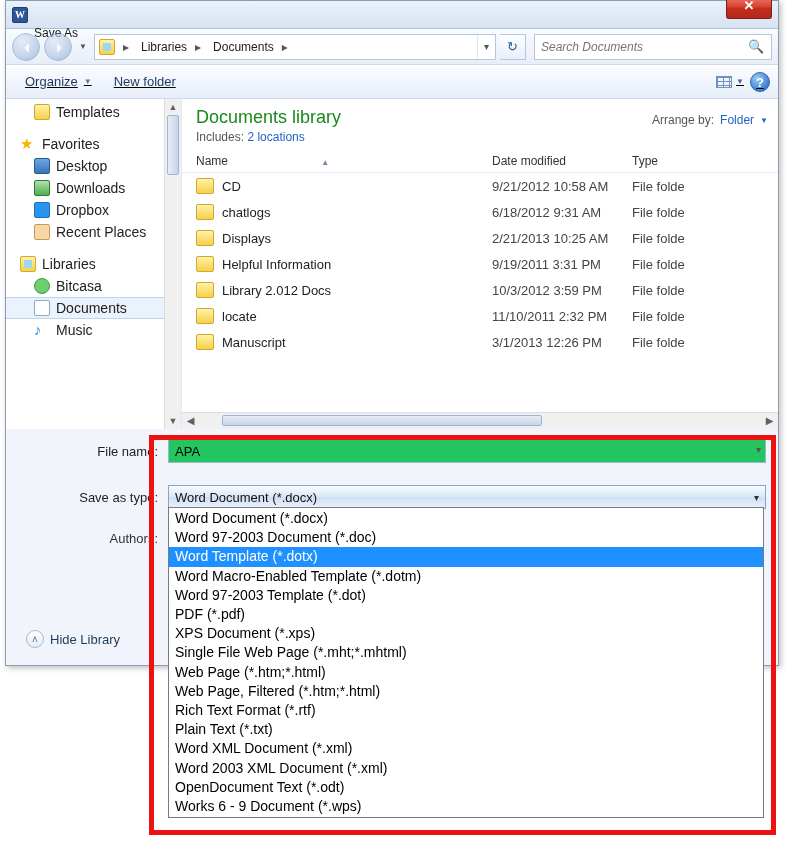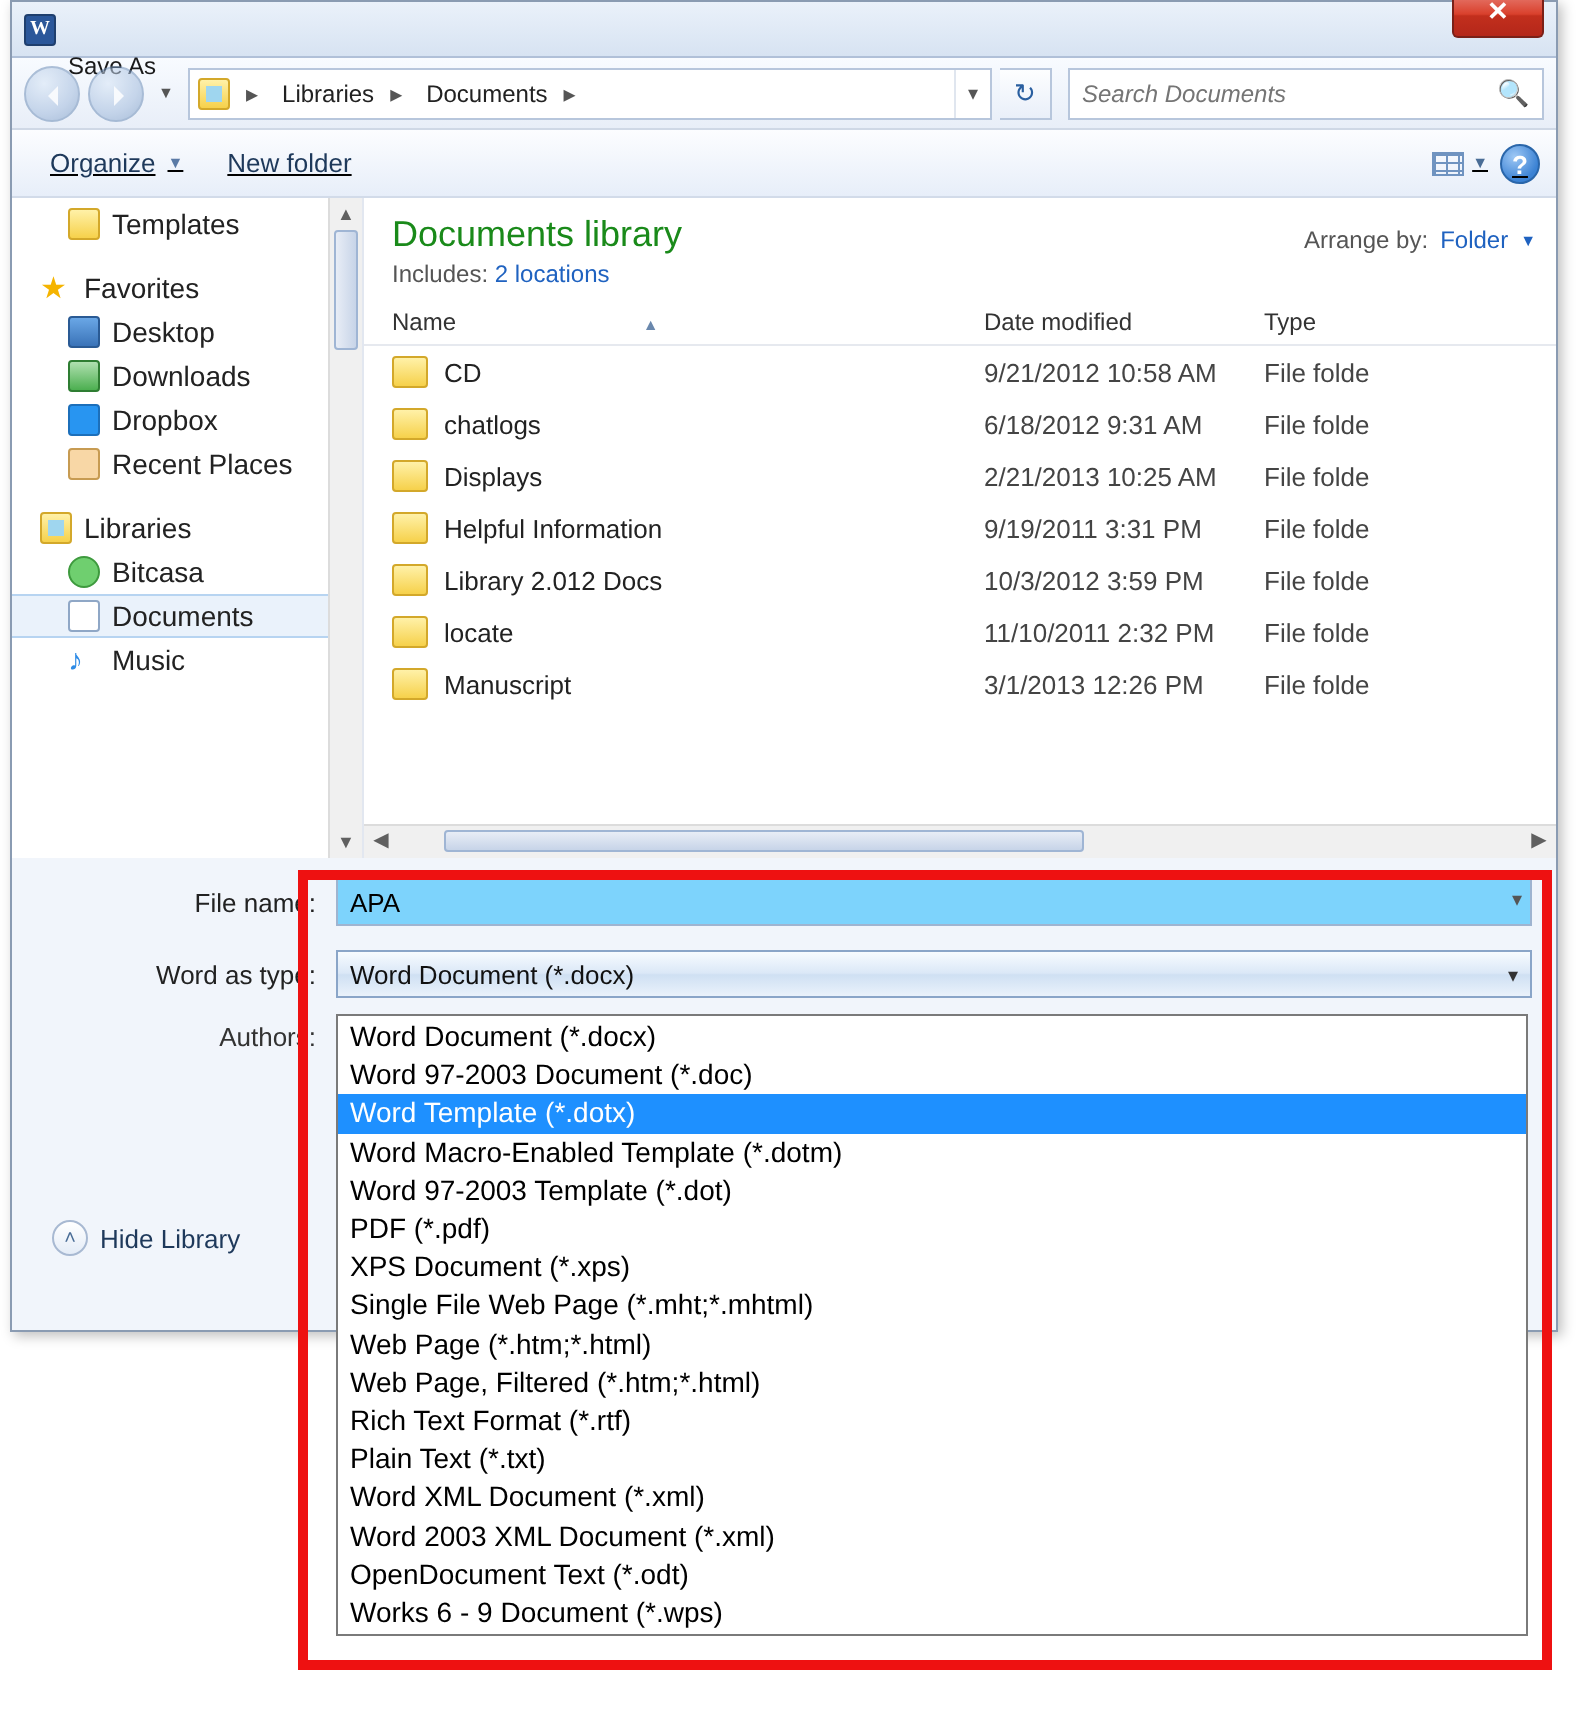--- a/index.html
+++ b/index.html
@@ -162,24 +162,24 @@
 
   .hscroll { height:17px; background:#f0f0f0; border-top:1px solid #dcdcdc; position:relative;}
   .hscroll .al,.hscroll .ar{position:absolute;top:0;width:17px;height:100%;text-align:center;line-height:15px;color:#606060;font-size:10px;}
   .hscroll .al{left:0;} .hscroll .ar{right:0;}
   .hscroll .al::after{content:"◀";} .hscroll .ar::after{content:"▶";}
   .hscroll .th{position:absolute;top:2px;left:40px;width:320px;height:11px;
     background:linear-gradient(to bottom,#e8edf6,#c7d4e8);border:1px solid #9fb5d4;border-radius:2px;}
 
   
   .formarea { padding: 10px 12px 8px 12px; background:#f1f5fb; }
-  .frow2 { display:flex; align-items:center; margin-bottom:12px; }
+  .frow2 { display:flex; align-items:center; margin-bottom:22px; }
   .flabel { width:150px; text-align:right; padding-right:10px; font-size:13px; color:#222;}
   .ftext {
-    flex:1; height:24px; border:1px solid #9fb4d0; background:#7dd3fc;
+    flex:1; height:24px; border:1px solid #9fb4d0; background:#22c55e;
     padding:0 6px; font-size:13px; display:flex; align-items:center; position:relative;
   }
   .ftext .dd{position:absolute;right:4px;top:4px;font-size:10px;color:#555;}
   .fcombo {
     flex:1; height:24px;
     background: linear-gradient(to bottom,#f7fbff,#dbe8f7 48%,#cfe0f3 52%,#eaf2fb);
     border:1px solid #8aa5c8; padding:0 6px; font-size:13px;
     display:flex; align-items:center; position:relative; color:#111;
   }
   .fcombo .dd{position:absolute;right:6px;top:6px;font-size:10px;color:#333;}
@@ -387,21 +387,21 @@
 
   <div class="formarea">
     <div class="frow2">
       <div class="flabel">File name:</div>
       <div class="ftext">
         <span>APA</span>
         <span class="dd">▾</span>
       </div>
     </div>
     <div class="frow2">
-      <div class="flabel">Word as type:</div>
+      <div class="flabel">Save as type:</div>
       <div class="fcombo">
         <span>Word Document (*.docx)</span>
         <span class="dd">▾</span>
       </div>
     </div>
     <div class="frow2">
       <div class="flabel authors">Authors:</div>
     </div>
 
     <div class="hidefold">

